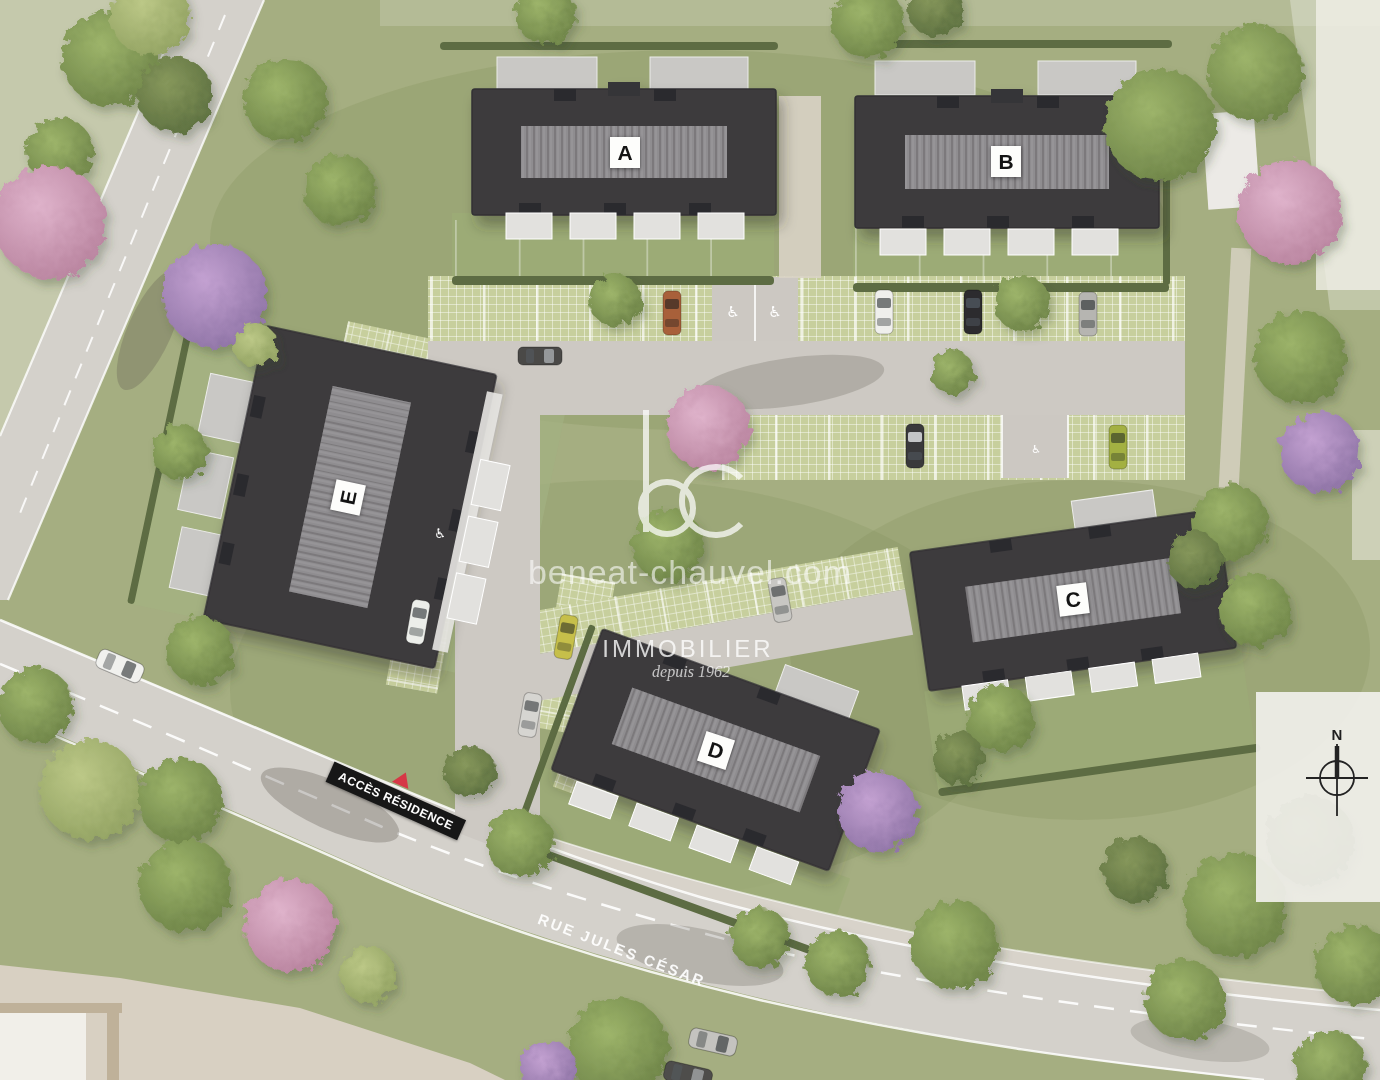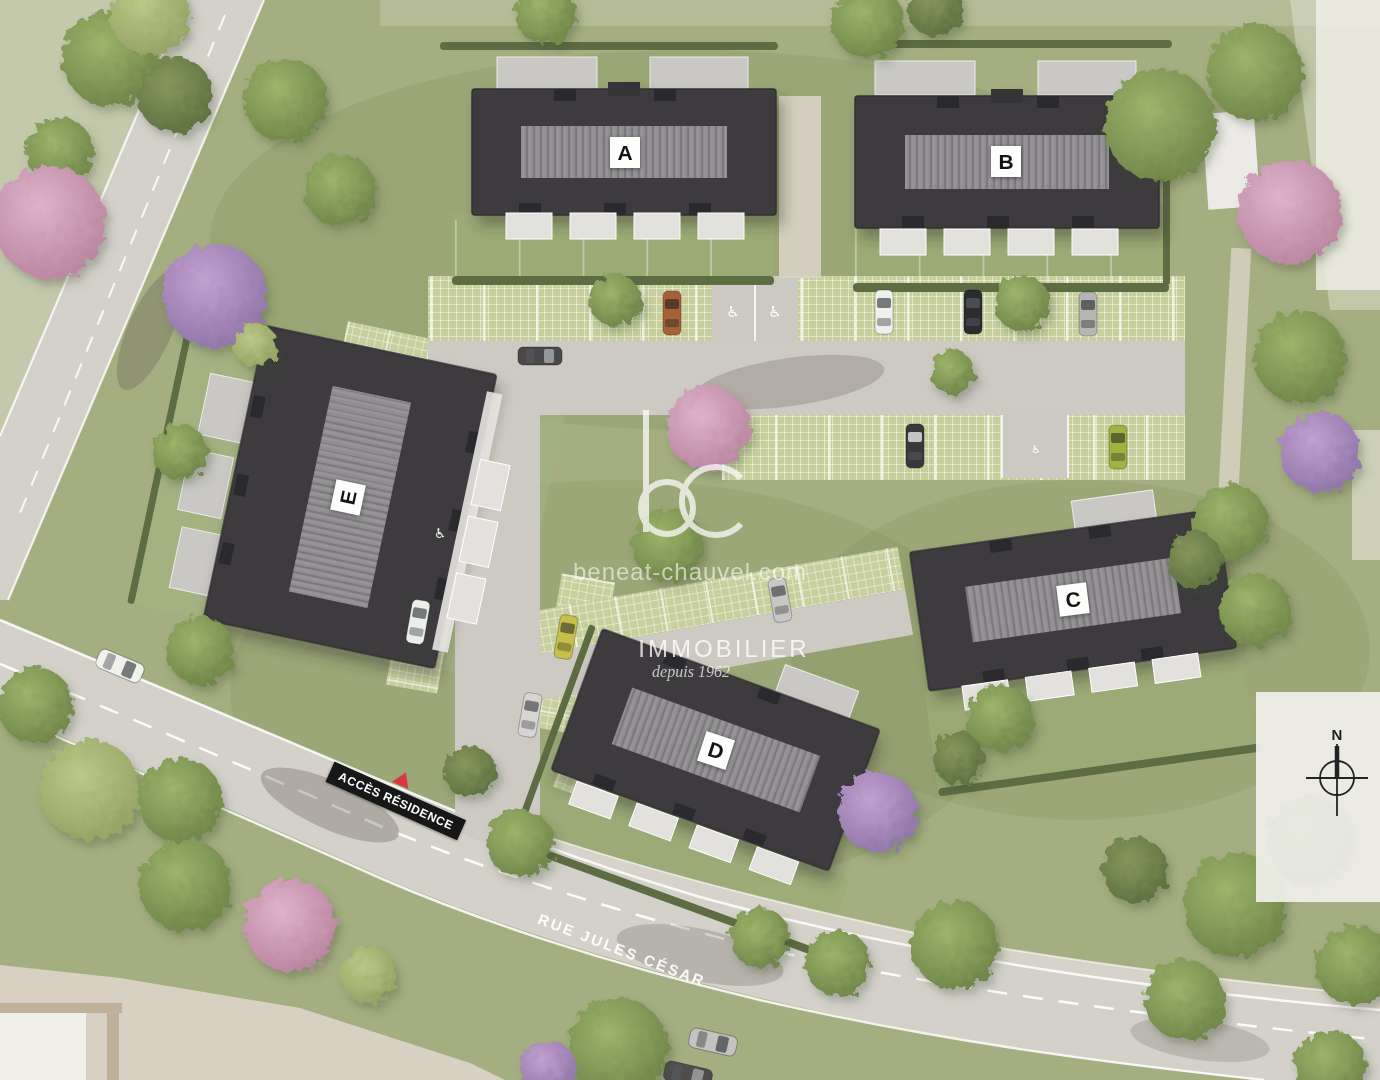--- a/index.html
+++ b/index.html
@@ -8,22 +8,22 @@
   svg.scene{position:absolute;left:0;top:0;}
   
   .blabel{position:absolute;width:30px;height:31px;background:#fdfdfb;
           display:flex;align-items:center;justify-content:center;
           font-weight:bold;font-size:21px;color:#141414;
           box-shadow:0 1px 4px rgba(0,0,0,.45);}
   .blabel span{display:block;line-height:1;}
   
   .wm{position:absolute;color:#fff;white-space:nowrap;transform:translate(-50%,-50%);
       text-align:center;pointer-events:none;}
-  .wm-site{font-size:24px;letter-spacing:1px;opacity:.58;font-weight:400;}
-  .wm-brand{font-size:24px;letter-spacing:3px;opacity:.78;font-weight:400;margin-left:36px;}
+  .wm-site{font-size:34px;letter-spacing:1px;opacity:.58;font-weight:400;}
+  .wm-brand{font-size:24px;letter-spacing:3px;opacity:.78;font-weight:400;}
   .wm-tag{font-family:"Liberation Serif",serif;font-style:italic;font-size:16px;opacity:.7;}
   
   .access{position:absolute;left:396px;top:801px;
           transform:translate(-50%,-50%) rotate(24deg);
           background:#171717;color:#fff;font-size:12px;font-weight:bold;
           letter-spacing:.6px;padding:4px 10px;white-space:nowrap;
           box-shadow:0 1px 3px rgba(0,0,0,.4);}
   .access-tri{position:absolute;left:403px;top:779px;width:0;height:0;
           transform:translate(-50%,-50%) rotate(24deg);
           border-left:9px solid transparent;border-right:9px solid transparent;

